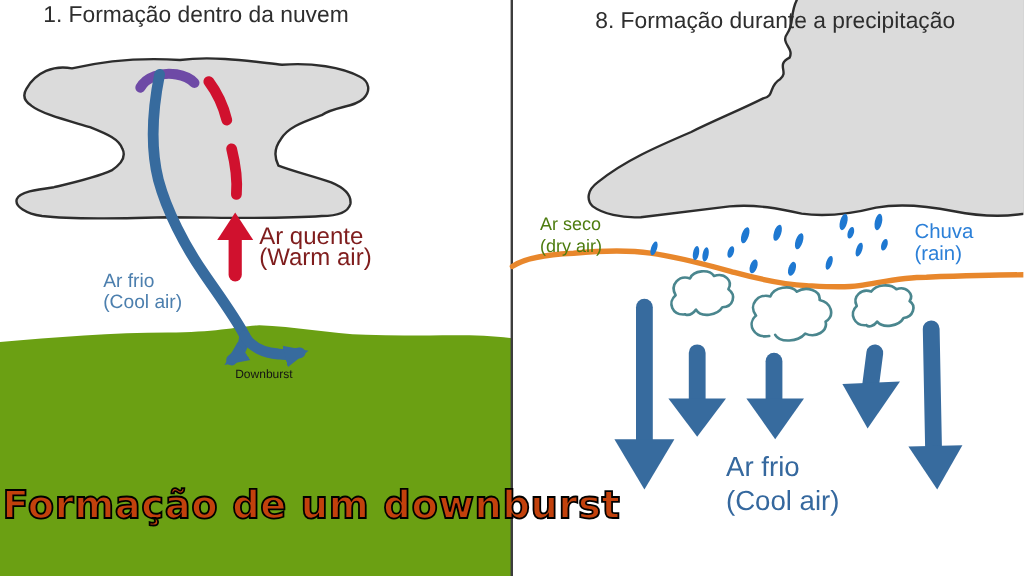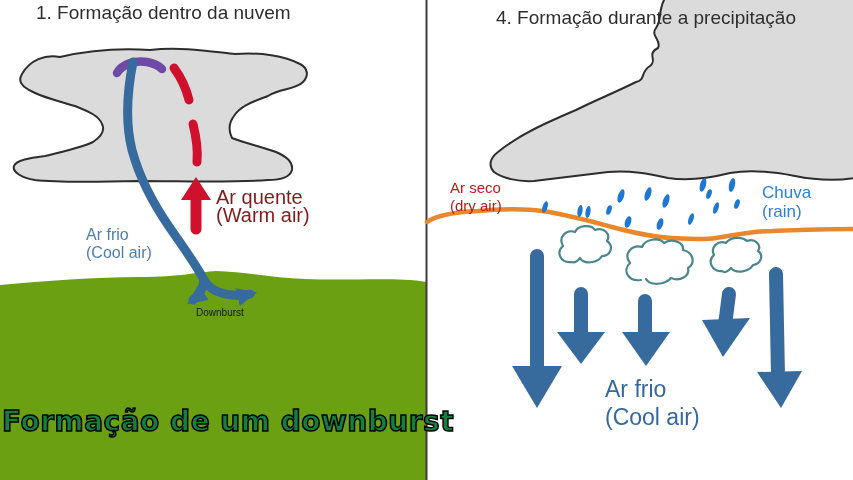--- a/index.html
+++ b/index.html
@@ -6,26 +6,26 @@
   .stage{position:relative;width:853px;height:480px;background:#fff;overflow:hidden;
          font-family:"Liberation Sans",sans-serif;}
   .stage svg{position:absolute;left:0;top:0;}
   .t{position:absolute;white-space:nowrap;}
   .title{font-size:19px;line-height:22px;color:#2e2e2e;}
   #title-left{left:36px;top:2px;}
   #title-right{left:496px;top:7px;}
   .lbl-warm{left:216px;top:188px;font-size:20px;line-height:18px;color:#7f1d1d;}
   .lbl-coolL{left:86px;top:226px;font-size:16px;line-height:18px;color:#4c7fae;}
   .lbl-downburst{left:196px;top:307px;font-size:10px;color:#141414;}
-  .lbl-dry{left:450px;top:179px;font-size:15px;line-height:18px;color:#b91c1c;}
+  .lbl-dry{left:450px;top:179px;font-size:15px;line-height:18px;color:#4d7c0f;}
   .lbl-rain{left:762px;top:183px;font-size:17px;line-height:19px;color:#2c80d8;}
   .lbl-evap{left:762px;top:243px;font-size:10.5px;line-height:12px;color:#6899ab;}
   .lbl-coolR{left:605px;top:375px;font-size:23px;line-height:28px;color:#35689e;}
-  .caption{left:2px;top:407px;font-size:28px;line-height:29px;font-weight:bold;
-           color:#15803d;-webkit-text-stroke:1.5px #000;letter-spacing:0.5px;
+  .caption{left:2px;top:407px;font-size:32px;line-height:29px;font-weight:bold;
+           color:#c2410c;-webkit-text-stroke:1.5px #000;letter-spacing:0.5px;
            font-family:"DejaVu Sans",sans-serif;}
 </style>
 </head>
 <body>
 
 <div class="stage">
 
   <svg width="853" height="480" viewBox="0 0 853 480">
     <defs>
       <marker id="bluehead" orient="auto" markerUnits="userSpaceOnUse" markerWidth="22" markerHeight="22" viewBox="0 0 12 12" refX="7" refY="6">
@@ -123,21 +123,21 @@
         <polygon points="757,372 802,371 781,408" stroke="none"></polygon>
       </g>
     </g>
   </svg>
 
   <div class="t title" id="title-left">
     <div>1. Formação dentro da nuvem</div>
   </div>
 
   <div class="t title" id="title-right">
-    <div>4. Formação durante a precipitação</div>
+    <div>8. Formação durante a precipitação</div>
   </div>
 
   <div class="t lbl-warm">
     <div>Ar quente</div>
     <div>(Warm air)</div>
   </div>
 
   <div class="t lbl-coolL">
     <div>Ar frio</div>
     <div>(Cool air)</div>

